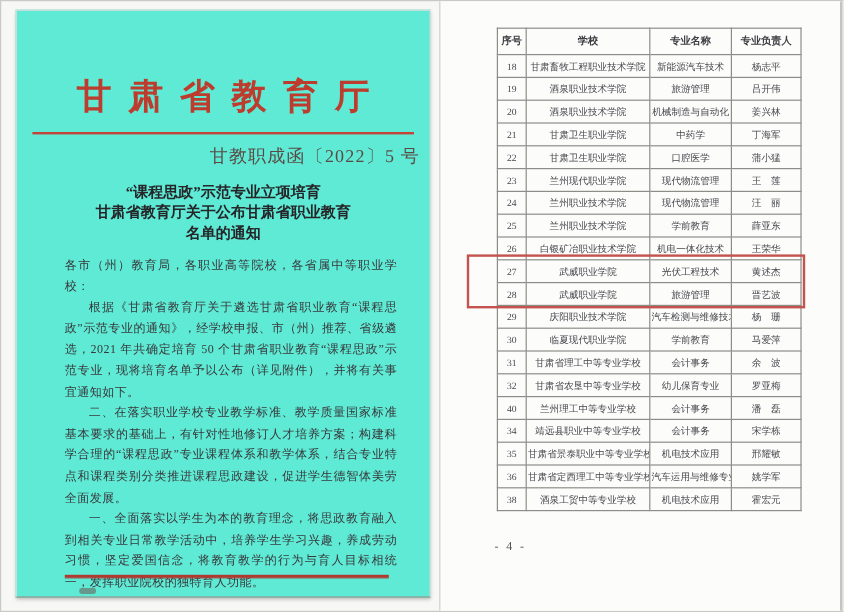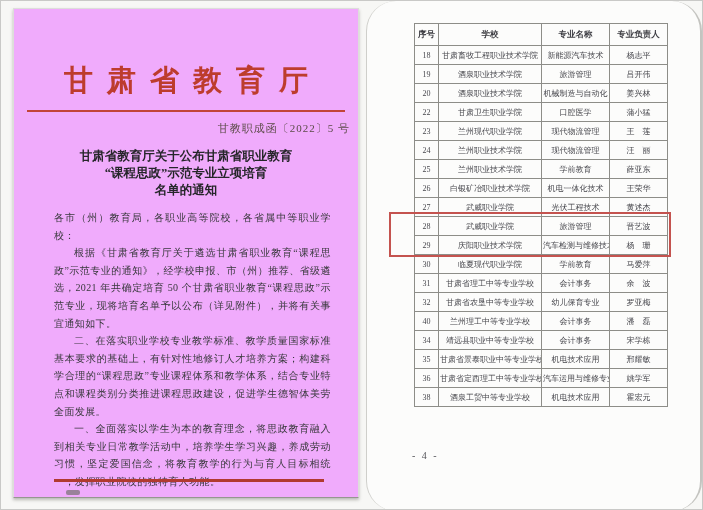--- a/index.html
+++ b/index.html
@@ -4,43 +4,42 @@
 <style>
   html,body{margin:0;padding:0;background:#fff;}
   .canvas{
     position:relative;width:703px;height:510px;overflow:hidden;
     background:#f7f7f5;border:1px solid #c9c9c7;box-sizing:border-box;
     font-family:"Liberation Serif","DejaVu Serif",serif;
   }
   
   .page-left{
     position:absolute;left:12px;top:7px;width:346px;height:490px;
-    background:#f0abfc;border:1px solid #dddddb;border-bottom:1px solid #96968f;
+    background:#5eead4;border:1px solid #dddddb;border-bottom:1px solid #96968f;
     box-shadow:0 2px 3px rgba(110,110,105,.45);box-sizing:border-box;
   }
   .letterhead{
     margin-top:52px;text-align:center;color:#bd3c2d;font-weight:bold;
     font-size:29px;letter-spacing:14px;text-indent:14px;white-space:nowrap;
   }
   .letterhead-rule{height:2px;background:#c24438;margin:9px 13px 0 13px;}
-  .doc-number{margin:9px 8px 0 0;text-align:right;font-size:11px;color:#5a4a46;letter-spacing:1px;}
+  .doc-number{margin:9px 8px 0 0;text-align:right;font-size:15px;color:#5a4a46;letter-spacing:1px;}
   .doc-title{margin-top:12px;text-align:center;font-weight:bold;font-size:12.5px;line-height:17px;color:#26262a;}
   .body-text{margin:10px 27px 0 40px;font-size:10px;line-height:17.6px;color:#38383c;text-align:justify;letter-spacing:.4px;}
   .body-text p{margin:0;}
   .body-text p.indent{text-indent:2em;}
   .footer-rule{
     position:absolute;left:40px;right:34px;bottom:15px;height:3px;
     border-top:2px solid #b13a30;border-bottom:1px solid #b13a30;box-sizing:border-box;
   }
   
   .page-right{
     position:absolute;left:365px;top:0;width:336px;height:510px;
     background:#fcfcfb;border-left:1px solid #cfcfcb;border-right:2px solid #c4c4c0;
     box-sizing:border-box;
-    border-radius:30px;
   }
   table.roster{
     position:absolute;left:47px;top:22px;width:253px;
     border-collapse:collapse;table-layout:fixed;
     font-size:8px;color:#47474d;
   }
   table.roster th,table.roster td{
     border:1px solid #8d8d88;text-align:center;vertical-align:middle;
     padding:0 1px;overflow:hidden;white-space:nowrap;
   }
@@ -57,22 +56,22 @@
 </head>
 <body>
 
 <div class="canvas">
 
   <div class="page-left">
     <div class="letterhead">甘肃省教育厅</div>
     <div class="letterhead-rule"></div>
     <div class="doc-number">甘教职成函〔2022〕5 号</div>
     <div class="doc-title">
+      <div>“课程思政”示范专业立项培育</div>
       <div>甘肃省教育厅关于公布甘肃省职业教育</div>
-      <div>“课程思政”示范专业立项培育</div>
       <div>名单的通知</div>
     </div>
     <div class="body-text">
       <p>各市（州）教育局，各职业高等院校，各省属中等职业学校：</p>
       <p class="indent">根据《甘肃省教育厅关于遴选甘肃省职业教育“课程思政”示范专业的通知》，经学校申报、市（州）推荐、省级遴选，2021 年共确定培育 50 个甘肃省职业教育“课程思政”示范专业，现将培育名单予以公布（详见附件），并将有关事宜通知如下。</p>
       <p class="indent">二、在落实职业学校专业教学标准、教学质量国家标准基本要求的基础上，有针对性地修订人才培养方案；构建科学合理的“课程思政”专业课程体系和教学体系，结合专业特点和课程类别分类推进课程思政建设，促进学生德智体美劳全面发展。</p>
       <p class="indent">一、全面落实以学生为本的教育理念，将思政教育融入到相关专业日常教学活动中，培养学生学习兴趣，养成劳动习惯，坚定爱国信念，将教育教学的行为与育人目标相统一，发挥职业院校的独特育人功能。</p>
     </div>
     <div class="footer-rule"></div>
     <div class="smudge"></div>
@@ -107,20 +106,26 @@
     <td>旅游管理</td>
     <td>吕开伟</td>
   </tr>
           <tr>
     <td>20</td>
     <td>酒泉职业技术学院</td>
     <td>机械制造与自动化</td>
     <td>姜兴林</td>
   </tr>
           <tr>
+    <td>21</td>
+    <td>甘肃卫生职业学院</td>
+    <td>中药学</td>
+    <td>丁海军</td>
+  </tr>
+          <tr>
     <td>22</td>
     <td>甘肃卫生职业学院</td>
     <td>口腔医学</td>
     <td>蒲小猛</td>
   </tr>
           <tr>
     <td>23</td>
     <td>兰州现代职业学院</td>
     <td>现代物流管理</td>
     <td>王　莲</td>

